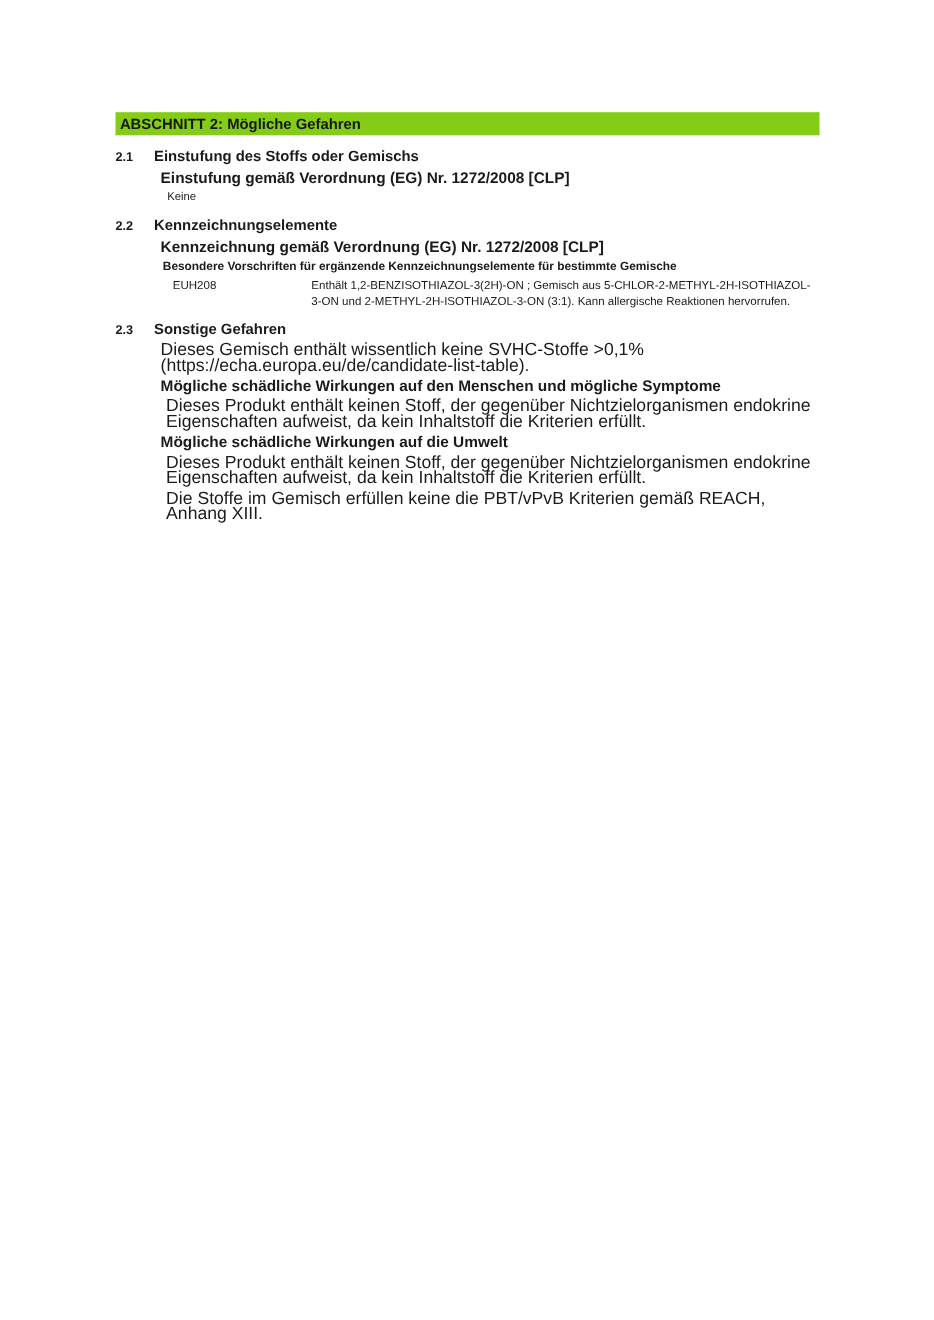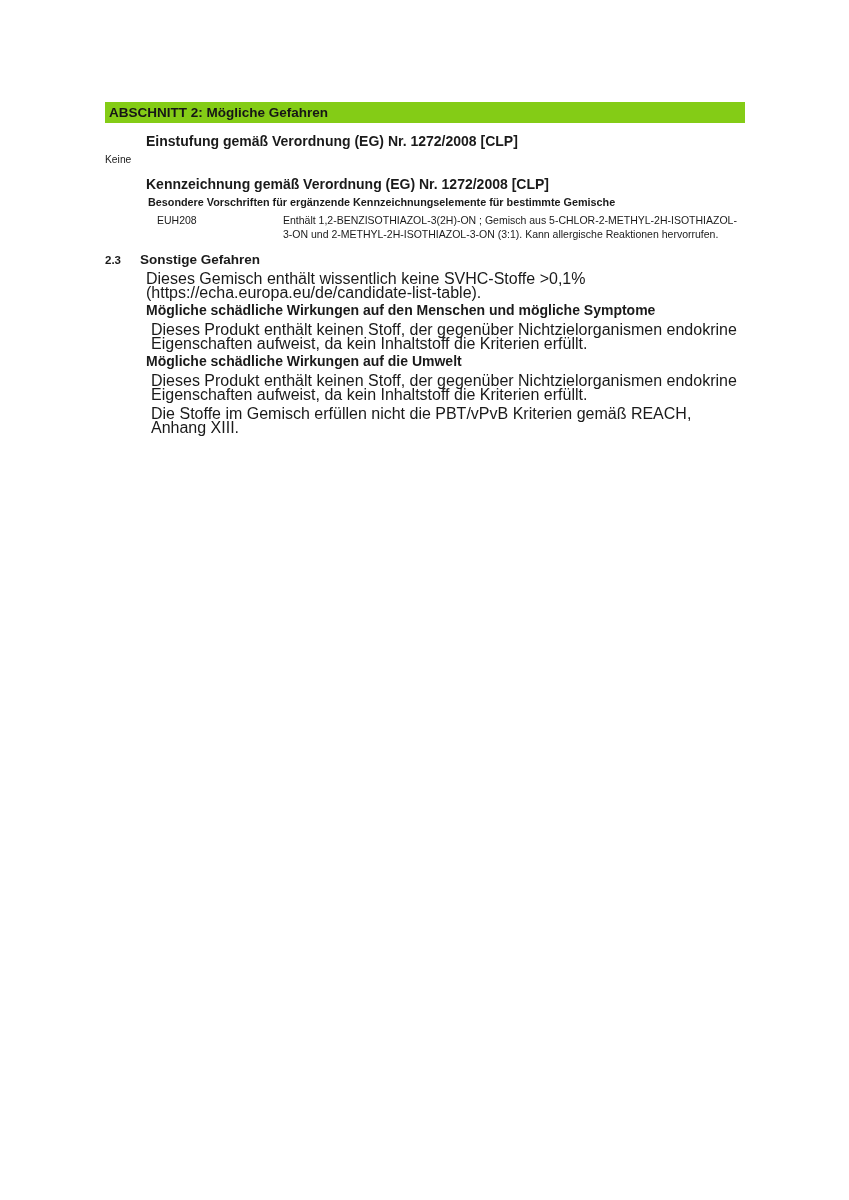--- a/index.html
+++ b/index.html
@@ -56,59 +56,67 @@
     font-size: 10.8px;
     line-height: 13px;
   }
   .body-txt {
     margin-left: 46px;
     margin-top: 4px;
     font-size: 16px;
     line-height: 13.5px;
   }
   .body-txt.at-sub { margin-left: 41px; }
-  .keine { margin-top: 4px; font-size: 10.3px; line-height: 12px; }
+  .keine { margin-left: 47px; margin-top: 4px; font-size: 10.3px; line-height: 12px; }
   .euh-row {
     display: flex;
     margin-left: 52px;
     margin-top: 5px;
     font-size: 10.5px;
     line-height: 13.5px;
   }
   .euh-code { flex: 0 0 126px; width: 126px; }
   .euh-text { flex: 1; }
   .gap-sm { margin-top: 6px; }
 </style>
 </head>
 <body style="color: rgb(26, 26, 26);">
 
 <div class="doc">
 
   <div class="section-bar" style="background: #84cc16;">ABSCHNITT 2: Mögliche Gefahren</div>
 
   <div class="sec">
+    <div class="sec-head">
+      <span class="sec-num">2.1</span>
+      <span class="sec-title">Einstufung des Stoffs oder Gemischs</span>
+    </div>
     <div class="sub1">Einstufung gemäß Verordnung (EG) Nr. 1272/2008 [CLP]</div>
     <div class="keine">Keine</div>
   </div>
 
   <div class="sec">
+    <div class="sec-head">
+      <span class="sec-num">2.2</span>
+      <span class="sec-title">Kennzeichnungselemente</span>
+    </div>
     <div class="sub1">Kennzeichnung gemäß Verordnung (EG) Nr. 1272/2008 [CLP]</div>
     <div class="sub2">Besondere Vorschriften für ergänzende Kennzeichnungselemente für bestimmte Gemische</div>
     <div class="euh-row">
       <span class="euh-code">EUH208</span>
       <span class="euh-text">Enthält 1,2-BENZISOTHIAZOL-3(2H)-ON ; Gemisch aus 5-CHLOR-2-METHYL-2H-ISOTHIAZOL-3-ON und 2-METHYL-2H-ISOTHIAZOL-3-ON (3:1). Kann allergische Reaktionen hervorrufen.</span>
     </div>
   </div>
 
   <div class="sec">
     <div class="sec-head">
       <span class="sec-num">2.3</span>
       <span class="sec-title">Sonstige Gefahren</span>
     </div>
     <div class="body-txt at-sub">Dieses Gemisch enthält wissentlich keine SVHC-Stoffe &gt;0,1% (https://echa.europa.eu/de/candidate-list-table).</div>
     <div class="sub1">Mögliche schädliche Wirkungen auf den Menschen und mögliche Symptome</div>
     <div class="body-txt">Dieses Produkt enthält keinen Stoff, der gegenüber Nichtzielorganismen endokrine Eigenschaften aufweist, da kein Inhaltstoff die Kriterien erfüllt.</div>
     <div class="sub1">Mögliche schädliche Wirkungen auf die Umwelt</div>
     <div class="body-txt">Dieses Produkt enthält keinen Stoff, der gegenüber Nichtzielorganismen endokrine Eigenschaften aufweist, da kein Inhaltstoff die Kriterien erfüllt.</div>
-    <div class="body-txt gap-sm">Die Stoffe im Gemisch erfüllen nicht die PBT/vPvB Kriterien gemäß REACH, Anhang XIII.</div>
+    <div class="body-txt gap-sm">Die Stoffe im Gemisch erfüllen keine die PBT/vPvB Kriterien gemäß REACH, Anhang XIII.</div>
   </div>
 
 </div>
 
 </body></html>

